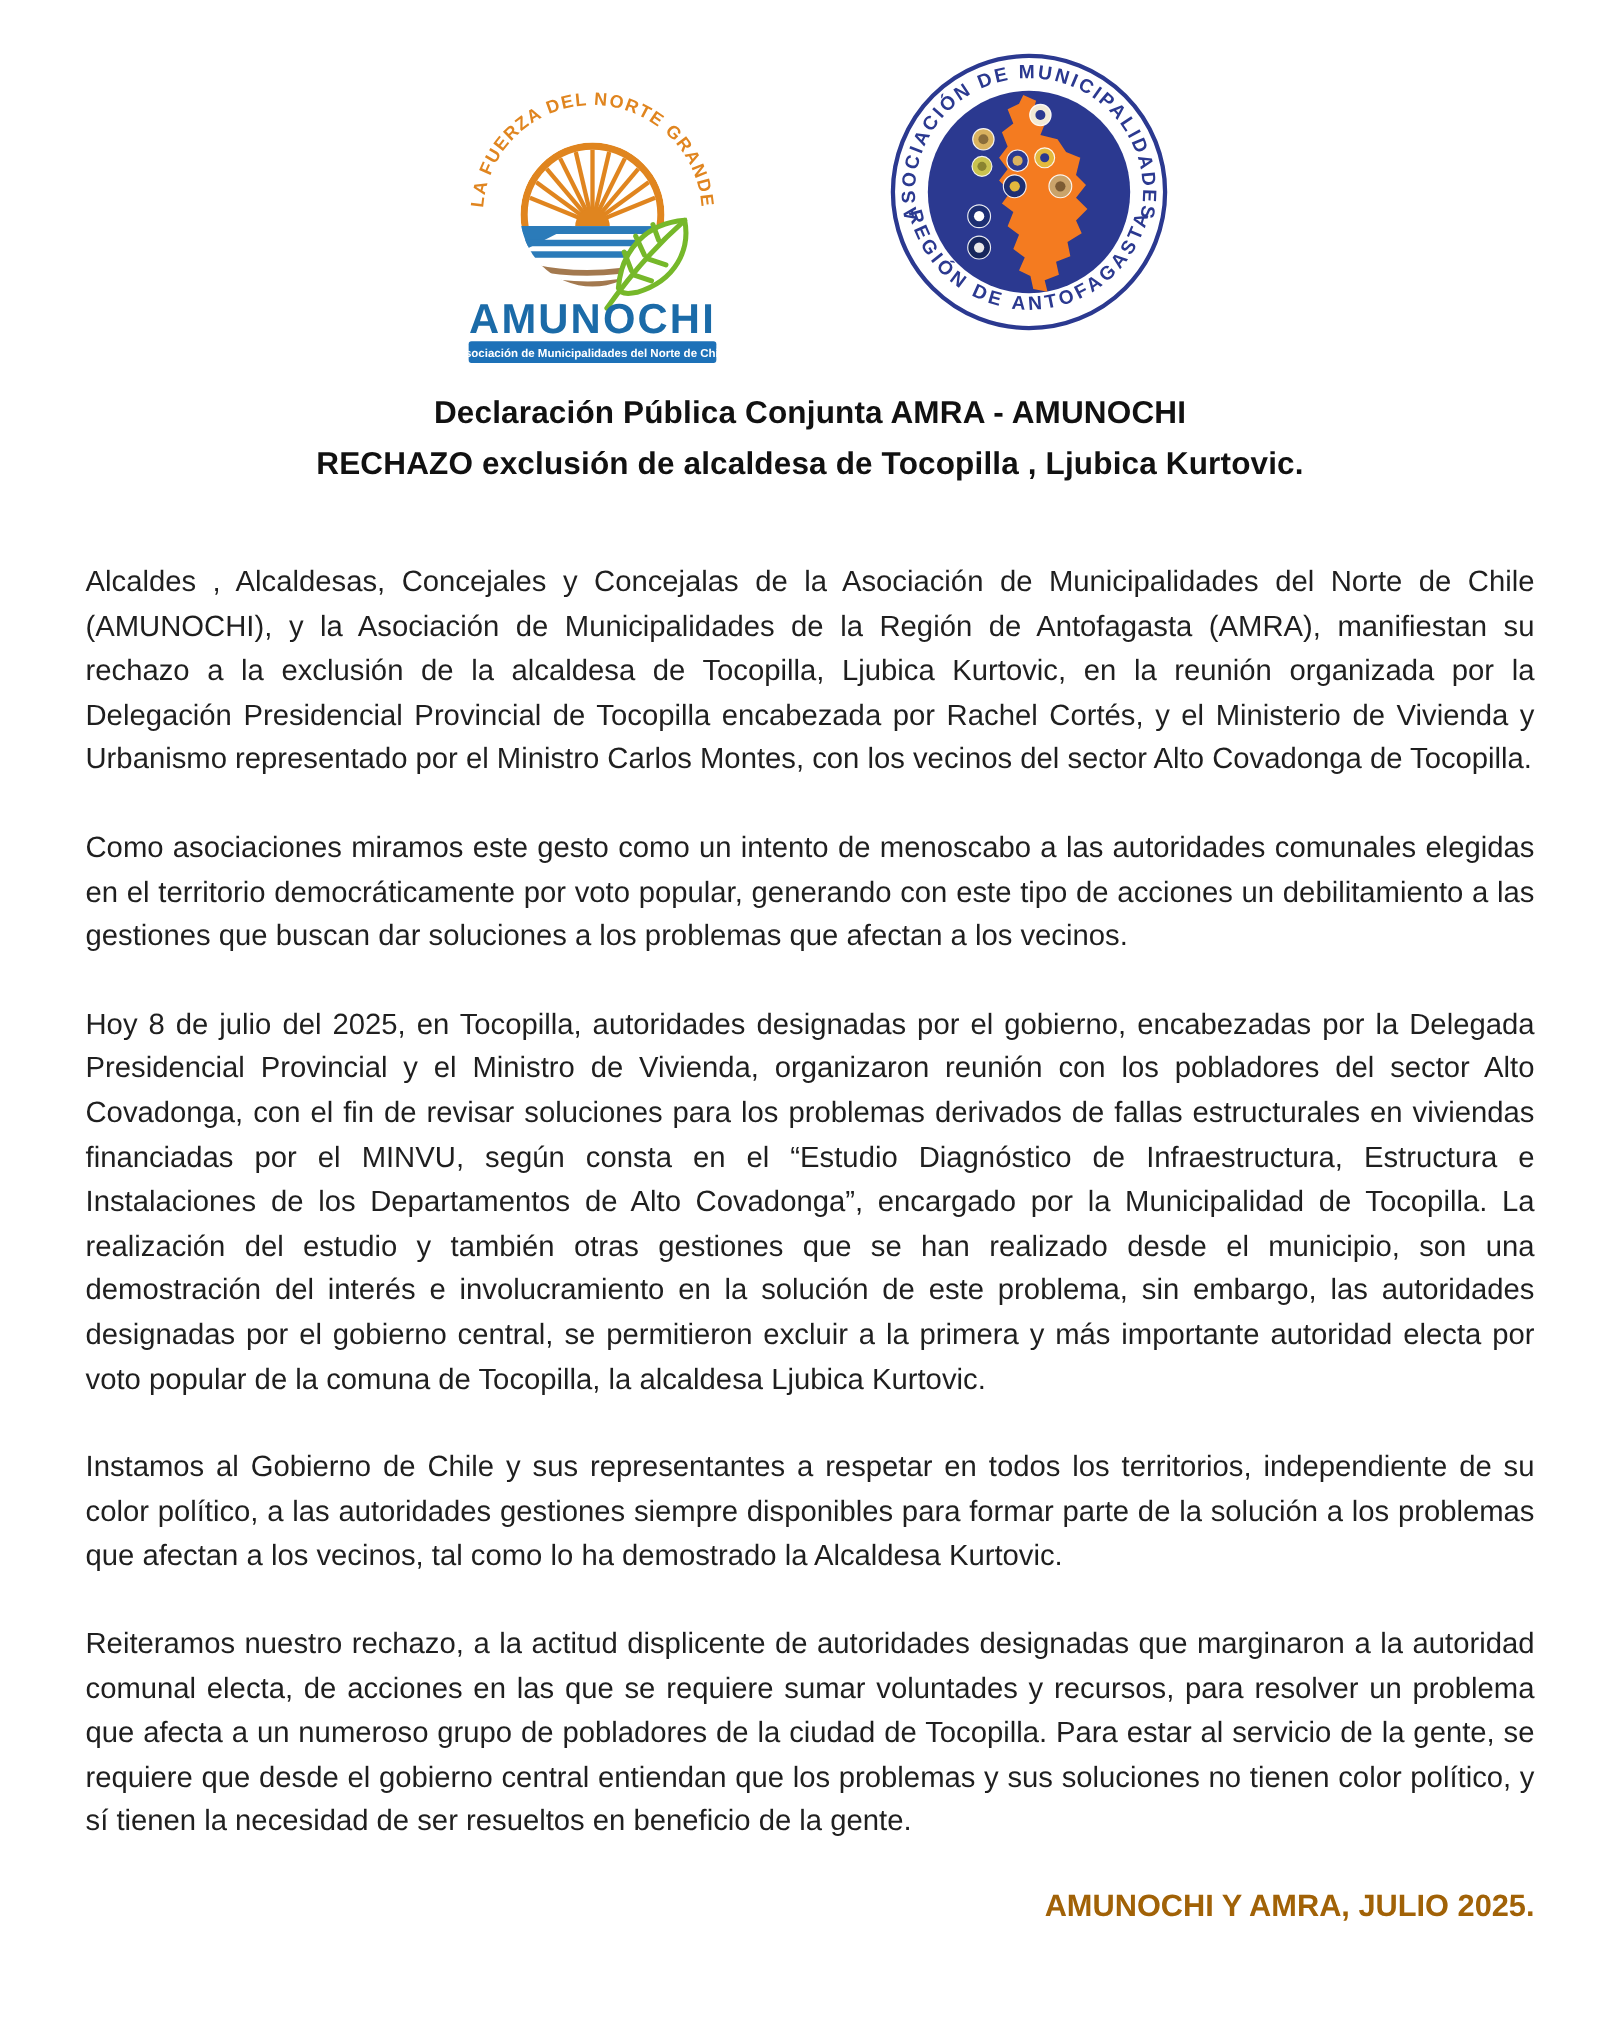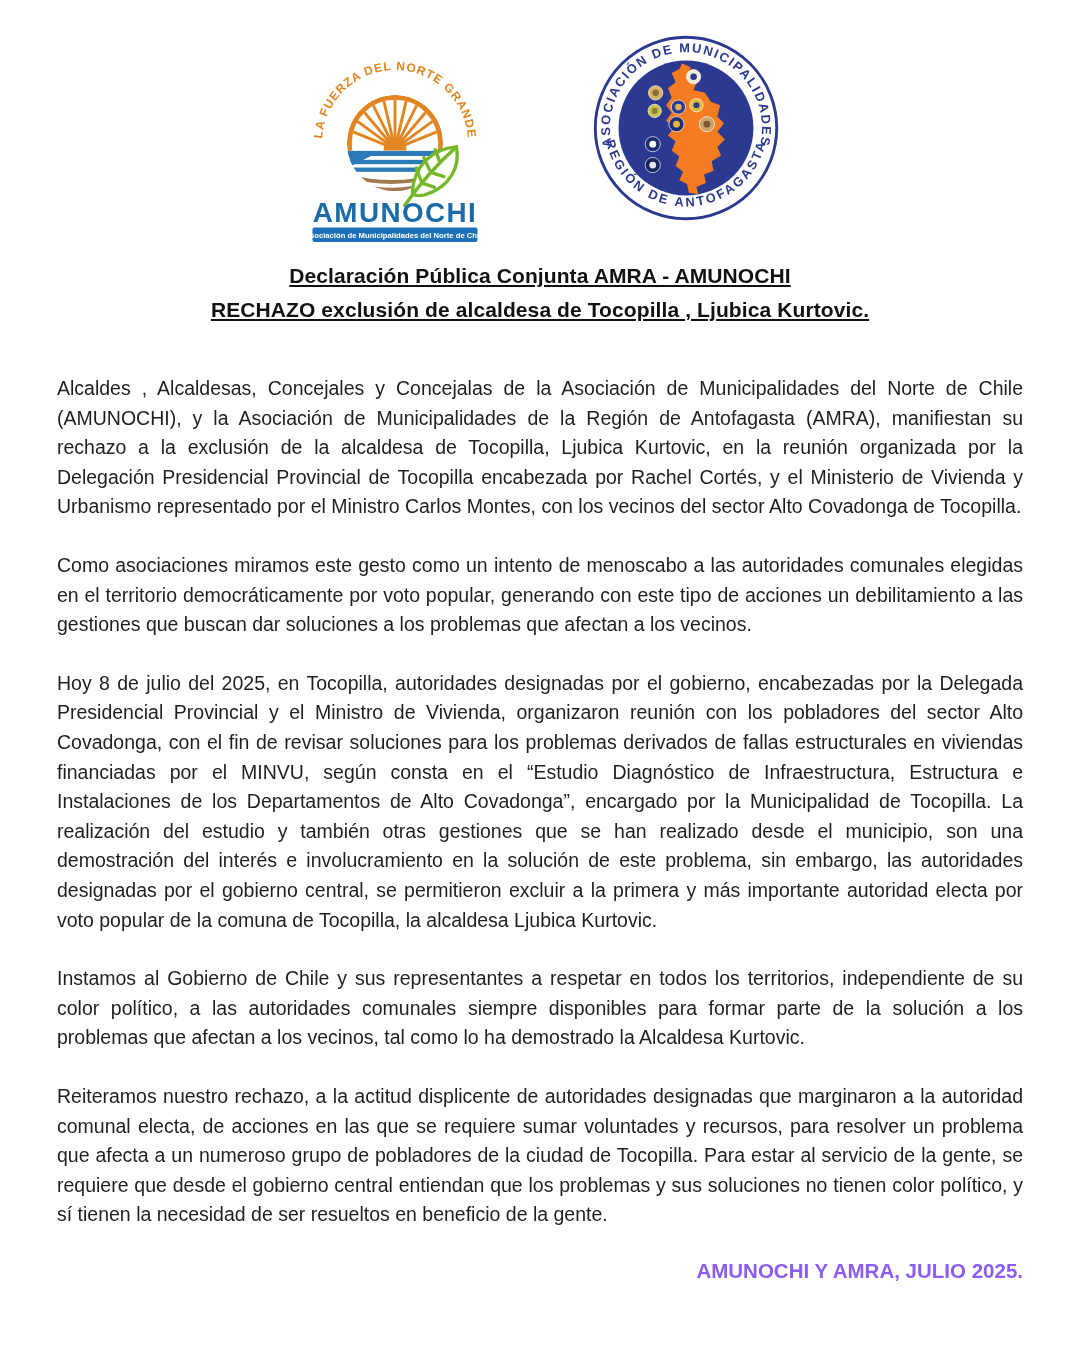--- a/index.html
+++ b/index.html
@@ -30,35 +30,35 @@
 
   .doc-title {
     text-align: center;
     margin-top: 26px;
     font-weight: bold;
     font-size: 21px;
     line-height: 1.62;
     color: #111111;
     letter-spacing: 0.1px;
   }
-  .doc-title .tline { text-decoration: underline; }
+  .doc-title .tline { }
 
   .body-text { margin-top: 47px; }
   .body-text p {
     margin: 0 0 29px 0;
     text-align: justify;
     font-size: 19.5px;
     line-height: 29.6px;
     color: #1f1f1f;
   }
   .signature {
     text-align: right;
     font-weight: bold;
     font-size: 20.5px;
-    color: #8b5cf6;
+    color: #a16207;
     margin-top: 12px;
   }
 
   svg text { font-family: "Liberation Sans", sans-serif; }
 </style>
 </head>
 <body>
 
 <div class="page">
 
@@ -177,19 +177,19 @@
 
   <div class="doc-title">
     <div><span class="tline">Declaración Pública Conjunta AMRA - AMUNOCHI</span></div>
     <div><span class="tline">RECHAZO exclusión de alcaldesa de Tocopilla , Ljubica Kurtovic.</span></div>
   </div>
 
   <main class="body-text">
     <p>Alcaldes , Alcaldesas, Concejales y Concejalas de la Asociación de Municipalidades del Norte de Chile (AMUNOCHI), y la Asociación de Municipalidades de la Región de Antofagasta (AMRA), manifiestan su rechazo a la exclusión de la alcaldesa de Tocopilla, Ljubica Kurtovic, en la reunión organizada por la Delegación Presidencial Provincial de Tocopilla encabezada por Rachel Cortés, y el Ministerio de Vivienda y Urbanismo representado por el Ministro Carlos Montes, con los vecinos del sector Alto Covadonga de Tocopilla.</p>
     <p>Como asociaciones miramos este gesto como un intento de menoscabo a las autoridades comunales elegidas en el territorio democráticamente por voto popular, generando con este tipo de acciones un debilitamiento a las gestiones que buscan dar soluciones a los problemas que afectan a los vecinos.</p>
     <p>Hoy 8 de julio del 2025, en Tocopilla, autoridades designadas por el gobierno, encabezadas por la Delegada Presidencial Provincial y el Ministro de Vivienda, organizaron reunión con los pobladores del sector Alto Covadonga, con el fin de revisar soluciones para los problemas derivados de fallas estructurales en viviendas financiadas por el MINVU, según consta en el “Estudio Diagnóstico de Infraestructura, Estructura e Instalaciones de los Departamentos de Alto Covadonga”, encargado por la Municipalidad de Tocopilla. La realización del estudio y también otras gestiones que se han realizado desde el municipio, son una demostración del interés e involucramiento en la solución de este problema, sin embargo, las autoridades designadas por el gobierno central, se permitieron excluir a la primera y más importante autoridad electa por voto popular de la comuna de Tocopilla, la alcaldesa Ljubica Kurtovic.</p>
-    <p>Instamos al Gobierno de Chile y sus representantes a respetar en todos los territorios, independiente de su color político, a las autoridades comunales siempre disponibles para formar parte de la solución a los problemas que afectan a los vecinos, tal como lo ha demostrado la Alcaldesa Kurtovic.</p>
+    <p>Instamos al Gobierno de Chile y sus representantes a respetar en todos los territorios, independiente de su color político, a las autoridades gestiones siempre disponibles para formar parte de la solución a los problemas que afectan a los vecinos, tal como lo ha demostrado la Alcaldesa Kurtovic.</p>
     <p>Reiteramos nuestro rechazo, a la actitud displicente de autoridades designadas que marginaron a la autoridad comunal electa, de acciones en las que se requiere sumar voluntades y recursos, para resolver un problema que afecta a un numeroso grupo de pobladores de la ciudad de Tocopilla. Para estar al servicio de la gente, se requiere que desde el gobierno central entiendan que los problemas y sus soluciones no tienen color político, y sí tienen la necesidad de ser resueltos en beneficio de la gente.</p>
   </main>
 
   <div class="signature">AMUNOCHI Y AMRA, JULIO 2025.</div>
 
 </div>
 
 </body></html>

